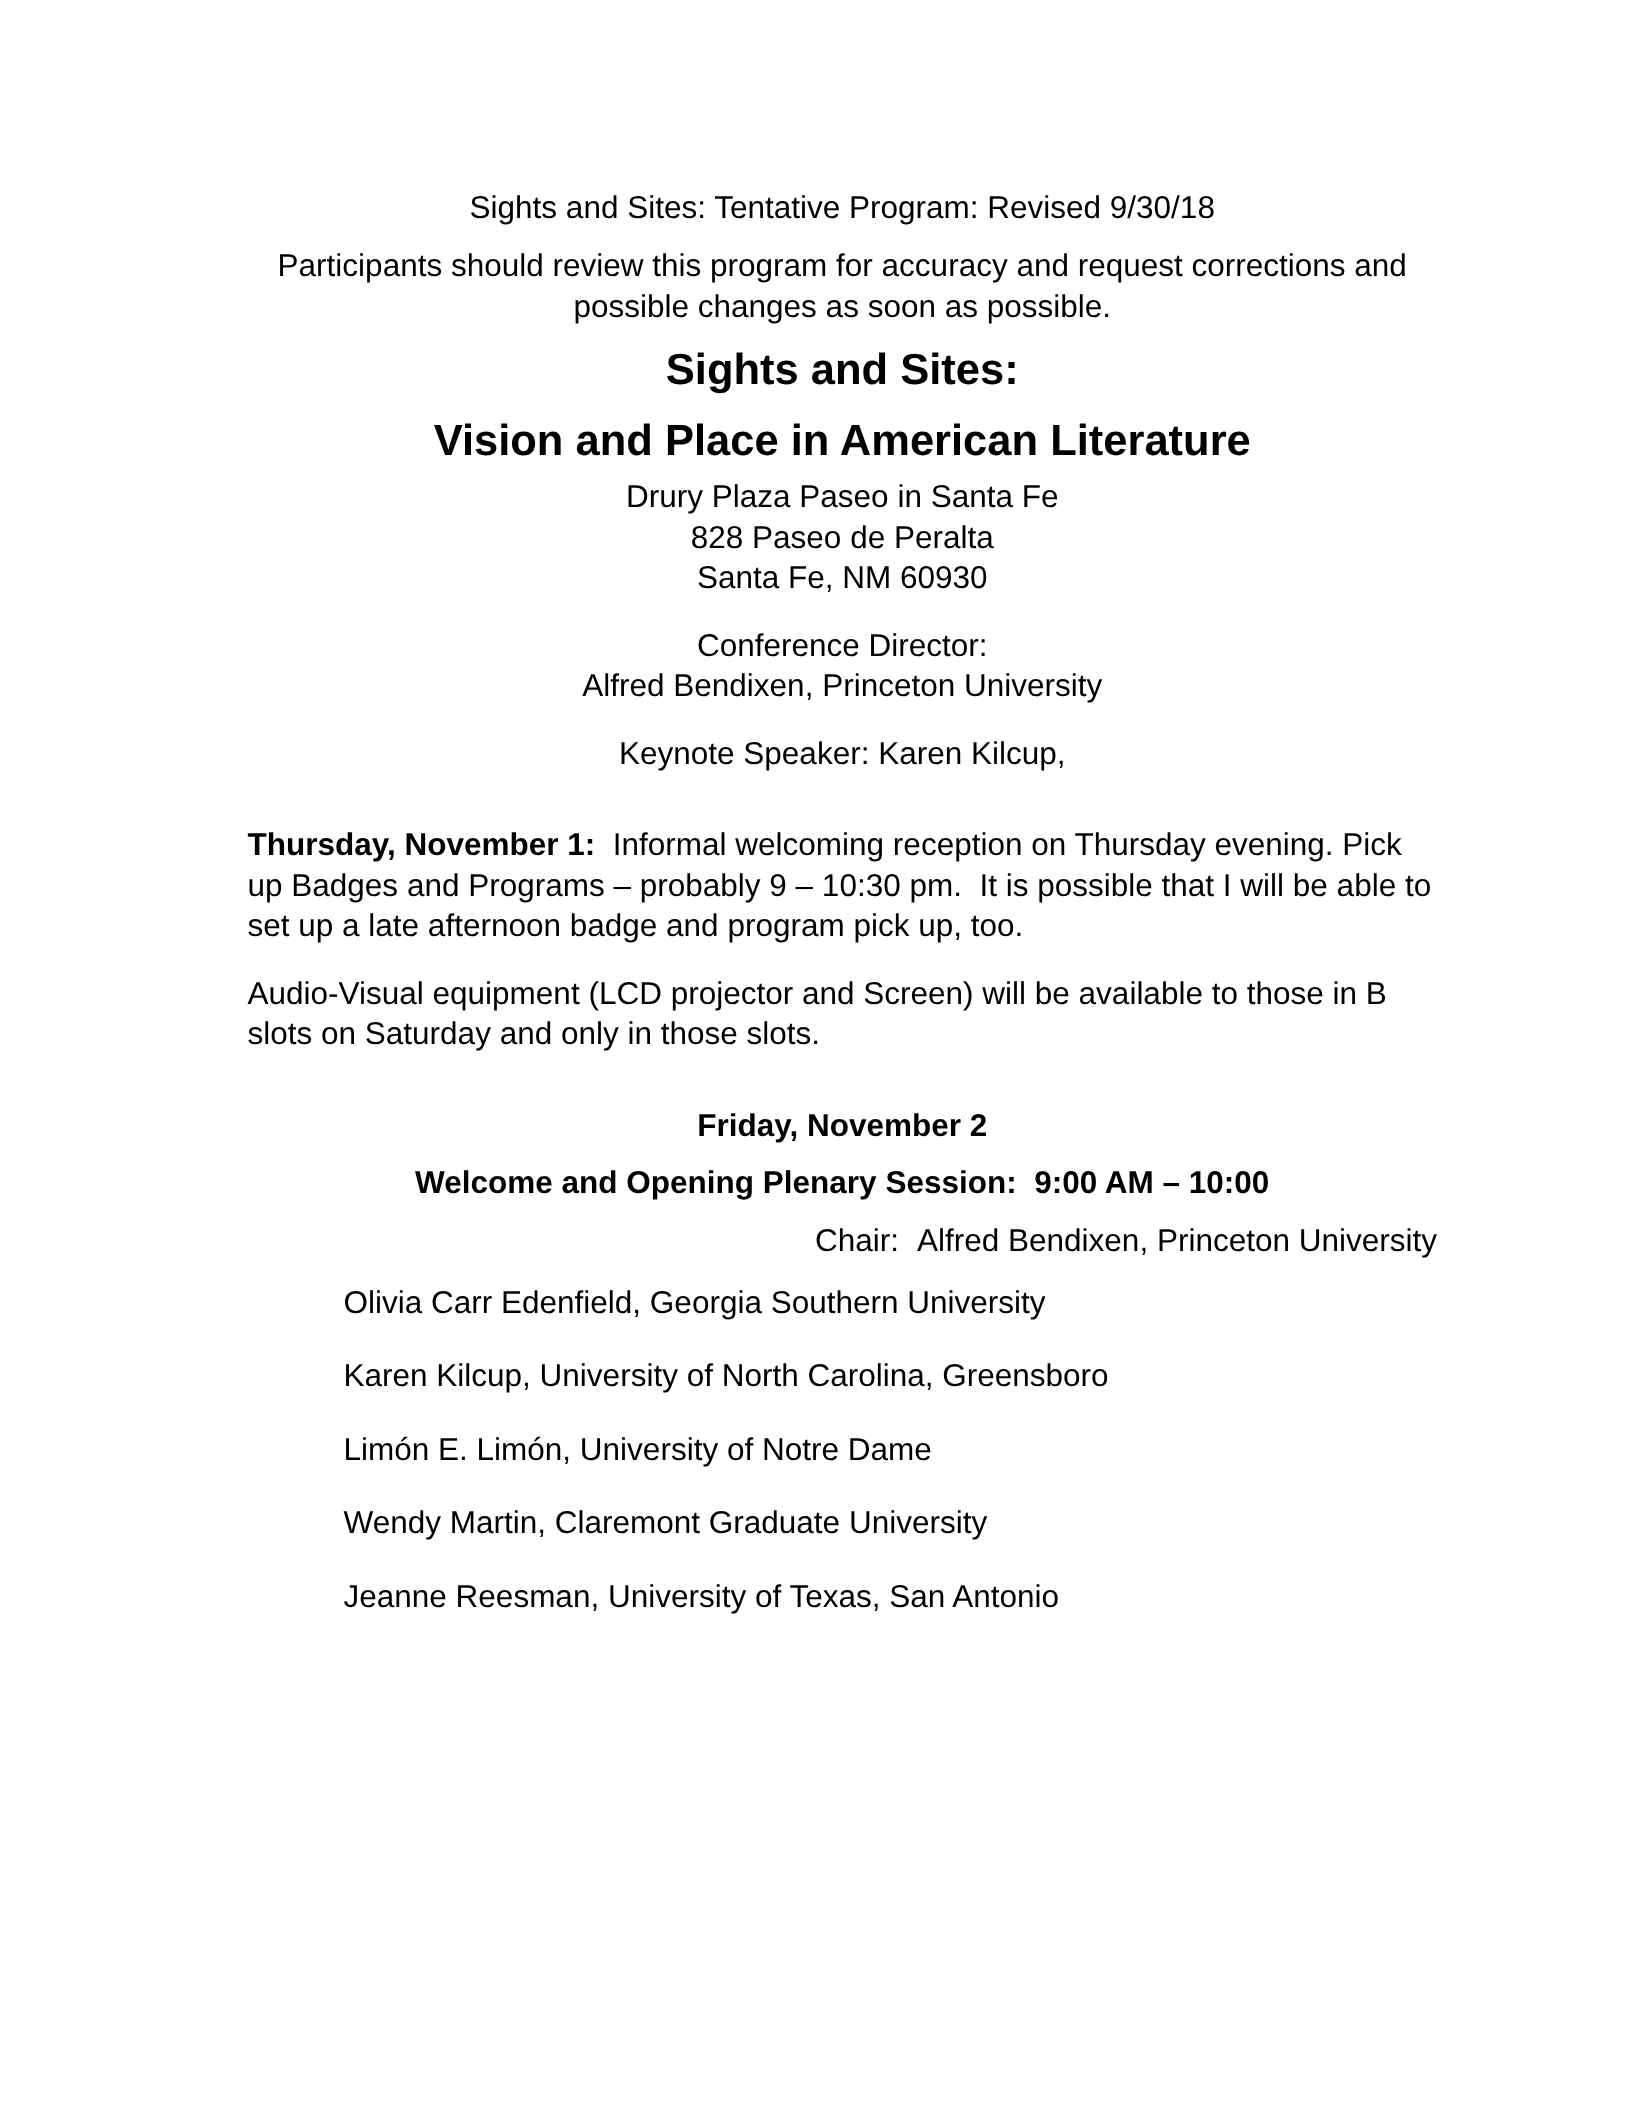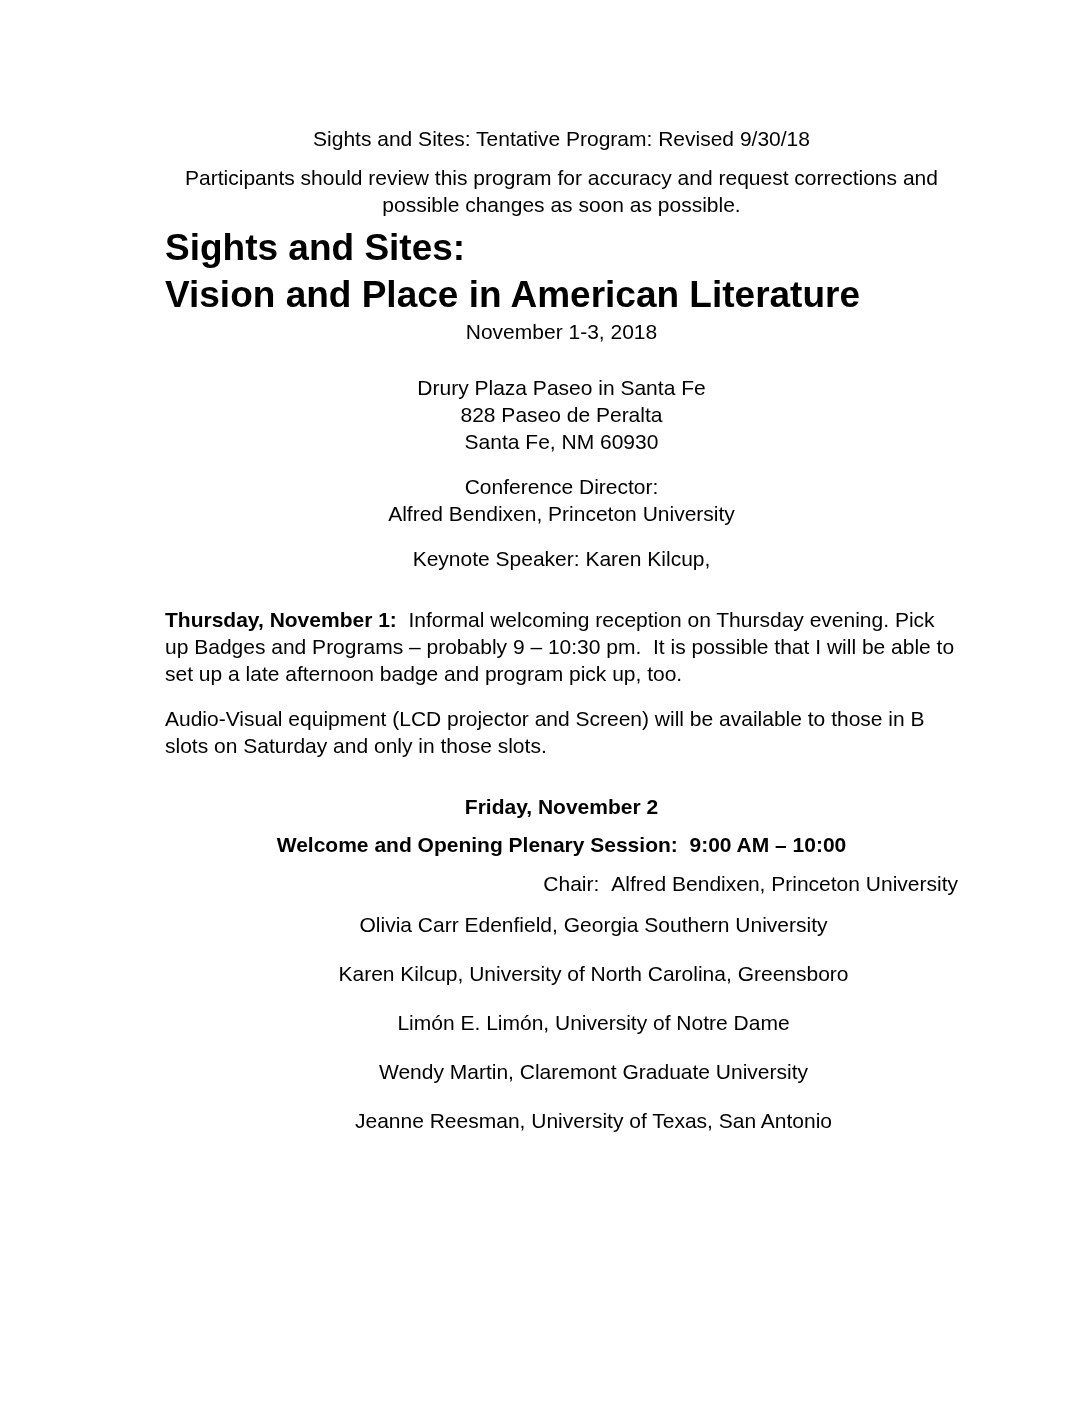--- a/index.html
+++ b/index.html
@@ -14,25 +14,26 @@
     font-family: "Liberation Sans", sans-serif;
     font-size: 21px;
     line-height: 27px;
     padding-left: 36px;
   }
   .content { padding: 125px 130px 0 129px; }
   .t { white-space: pre-wrap; }          
   .center { text-align: center; }
   .b { font-weight: bold; }
   .title-block {
-    font-size: 37px;
+    font-size: 29px;
     line-height: 47px;
     font-weight: bold;
+    text-align: center;
   }
-  .indent { padding-left: 64px; text-align: center; }        
+  .indent { padding-left: 64px; }        
   .chair-name { margin-left: 12px; }     
   .mb6  { margin-bottom: 6px; }
   .mb11 { margin-bottom: 11px; }
   .mb12 { margin-bottom: 12px; }
   .mb14 { margin-bottom: 14px; text-align: right; }
   .mb18 { margin-bottom: 18px; }
   .mb22 { margin-bottom: 22px; }
   .mb29 { margin-bottom: 29px; }
   .mb34 { margin-bottom: 34px; }
   .mb53 { margin-bottom: 53px; }
@@ -45,21 +46,20 @@
 
     <p class="t center mb12">Sights and Sites: Tentative Program: Revised 9/30/18</p>
 
     <p class="t center mb6">Participants should review this program for accuracy and request corrections and possible changes as soon as possible.</p>
 
     <div class="title-block">
         <div class="t">Sights and Sites:</div>
         <div class="t">Vision and Place in American Literature</div>
       </div>
 
-    <p class="t center mb29">November 1-3, 2018</p>
 
     <div class="center mb18">
         <div class="t">Drury Plaza Paseo in Santa Fe</div>
         <div class="t">828 Paseo de Peralta</div>
         <div class="t">Santa Fe, NM 60930</div>
       </div>
 
     <div class="center mb18">
         <div class="t">Conference Director:</div>
         <div class="t">Alfred Bendixen, Princeton University</div>

